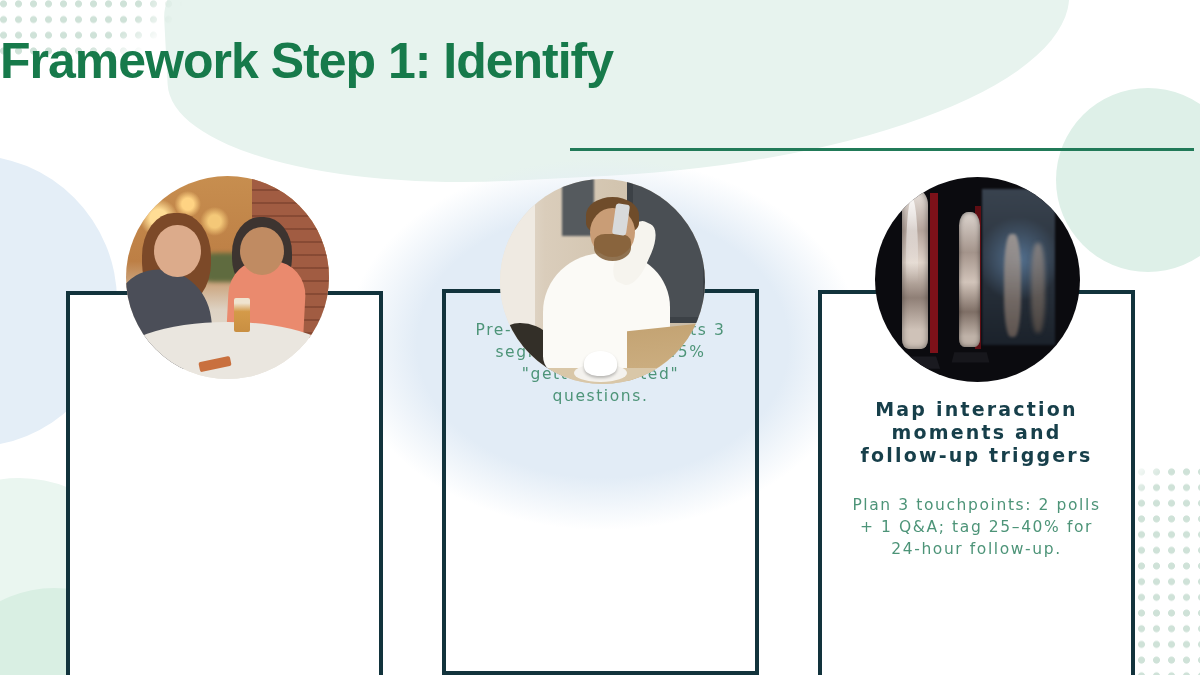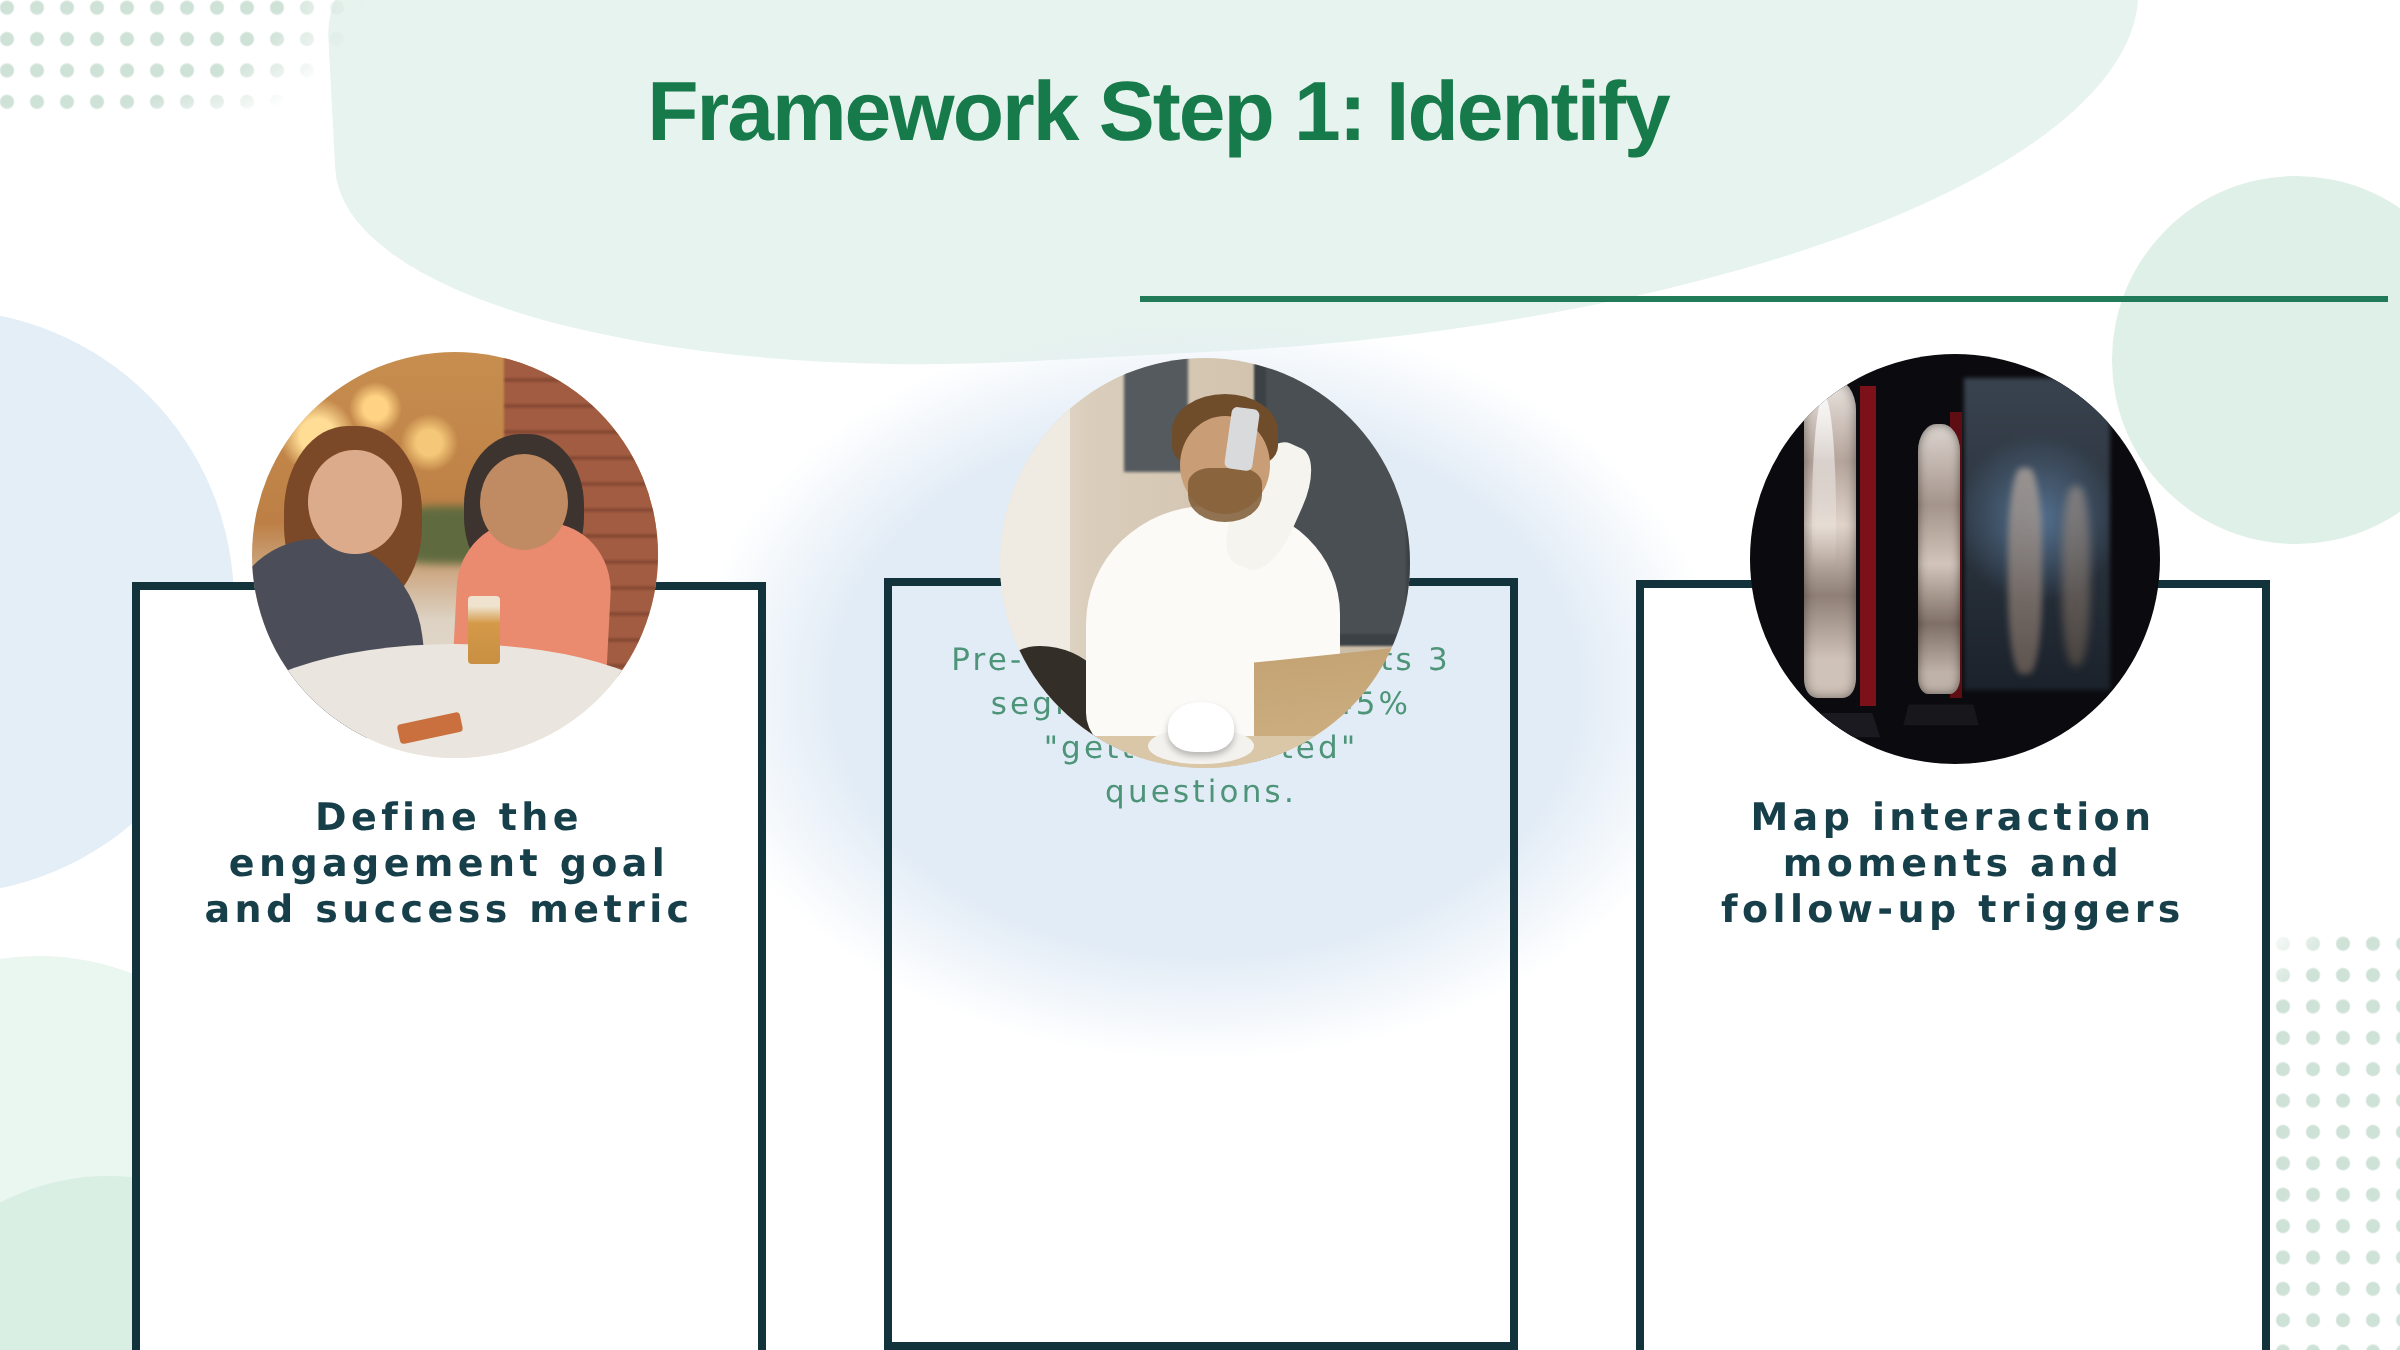--- a/index.html
+++ b/index.html
@@ -34,23 +34,23 @@
   .blob-blue-left   { left:-175px; top:155px; width:292px; height:292px; background:#e4eef7; }
   .blob-blue-center {
     left:345px; top:158px; width:516px; height:372px;
     background: radial-gradient(closest-side, #e2ecf6 72%, rgba(226,236,246,0) 100%);
   }
   .blob-mint-bl-1 { left:-112px; top:478px; width:262px; height:262px; background:#eaf6f0; }
   .blob-mint-bl-2 { left:-62px;  top:588px; width:232px; height:232px; background:#d9efe3; }
   .arrow-icon { position:absolute; left:1040px; top:48px; width:62px; height:44px; }
   
   .title {
-    position:absolute; left:0; top:32px; width:1158px; text-align:center;
+    position:absolute; left:0; top:32px; width:1158px; 
     font-family:"Liberation Sans", sans-serif; font-weight:700;
-    font-size:42px; letter-spacing:-1px; color:#177a4b;
+    font-size:50px; letter-spacing:-1px; color:#177a4b;
   }
   .title-rule { position:absolute; left:570px; top:148px; width:624px; height:3px; background:#217a58; }
   
   .card {
     position:absolute; width:317px; border:4px solid #12333c; background:#ffffff; z-index:2;
     text-align:center;
   }
   .card-1 { left:66px;  top:291px; height:430px; }
   .card-2 { left:442px; top:289px; height:386px; background:transparent; }
   .card-3 { left:818px; top:290px; height:430px; }
@@ -134,27 +134,27 @@
   <div class="dots dots-bottom-right"></div>
 
   <svg class="arrow-icon" viewBox="0 0 62 44">
     <path d="M3 22 H46 M31 7 L48 22 L31 37" fill="none" stroke="#ffffff" stroke-width="5.5" stroke-linecap="round" stroke-linejoin="round"></path>
   </svg>
 
   <h1 class="title">Framework Step 1: Identify</h1>
   <div class="title-rule"></div>
 
   <div class="card card-1">
-    <div class="card-heading">Define the engagement goal and success metric</div>
   </div>
   <div class="card card-2">
     <div class="card-body">Pre-webinar form targets 3 segments. Expect 45% "getting started" questions.</div>
   </div>
   <div class="card card-3">
     <div class="card-heading">Map interaction moments and follow-up triggers</div>
+    <div class="card-body">Plan 3 touchpoints: 2 polls + 1 Q&amp;A; tag 25–40% for 24-hour follow-up.</div>
   </div>
 
   <div class="photo photo-1" title="two-women-meeting-at-cafe-table-photo">
     <div class="p1-bg"></div>
       <div class="p1-lights"></div>
       <div class="p1-brick"></div>
     <div class="p1-plants"></div>
     <div class="p1-hair-l"></div>
       <div class="p1-body-l"></div>
       <div class="p1-face-l"></div>

